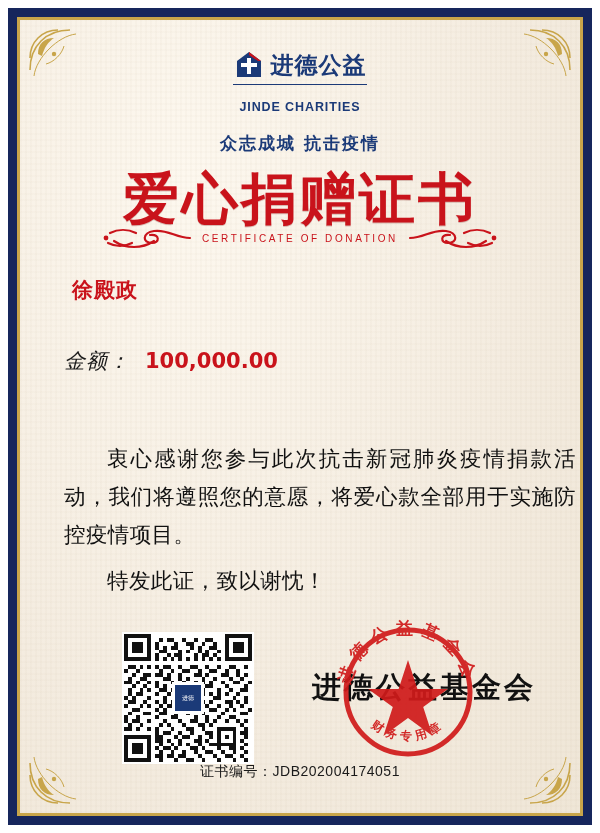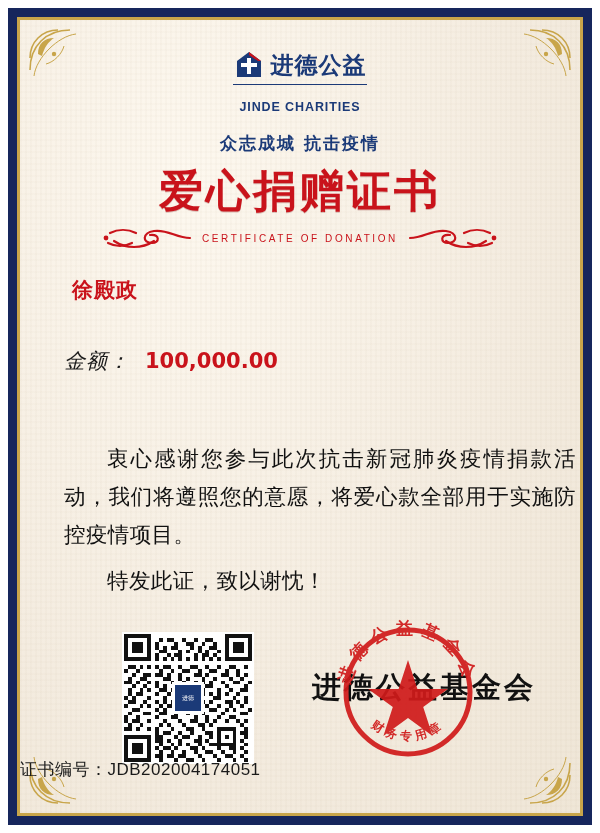--- a/index.html
+++ b/index.html
@@ -127,21 +127,21 @@
     font-weight: bold;
     color: #1b3a78;
     letter-spacing: 2px;
   }
   .main-title {
     position: absolute;
     top: 142px;
     width: 100%;
     text-align: center;
     font-family: "DejaVu Sans", sans-serif;
-    font-size: 44px;
+    font-size: 56px;
     font-weight: bold;
     color: #c9131b;
     letter-spacing: 3px;
     text-shadow: 0 1px 0 rgba(120,20,20,0.25);
   }
   .en-title-row {
     position: absolute;
     top: 203px;
     width: 100%;
     display: flex;
@@ -267,23 +267,23 @@
     height: 160px;
     pointer-events: none;
     opacity: 0.92;
   }
 
   
   .serial {
     position: absolute;
     bottom: 32px;
     width: 100%;
-    text-align: left;
+    text-align: center;
     font-family: "DejaVu Serif", serif;
-    font-size: 17px;
+    font-size: 14px;
     color: #1a1a1a;
     letter-spacing: 0.5px;
   }
   .serial .code {
     font-family: "Liberation Sans", sans-serif;
     letter-spacing: 0.5px;
   }
 </style>
 </head>
 <body>

